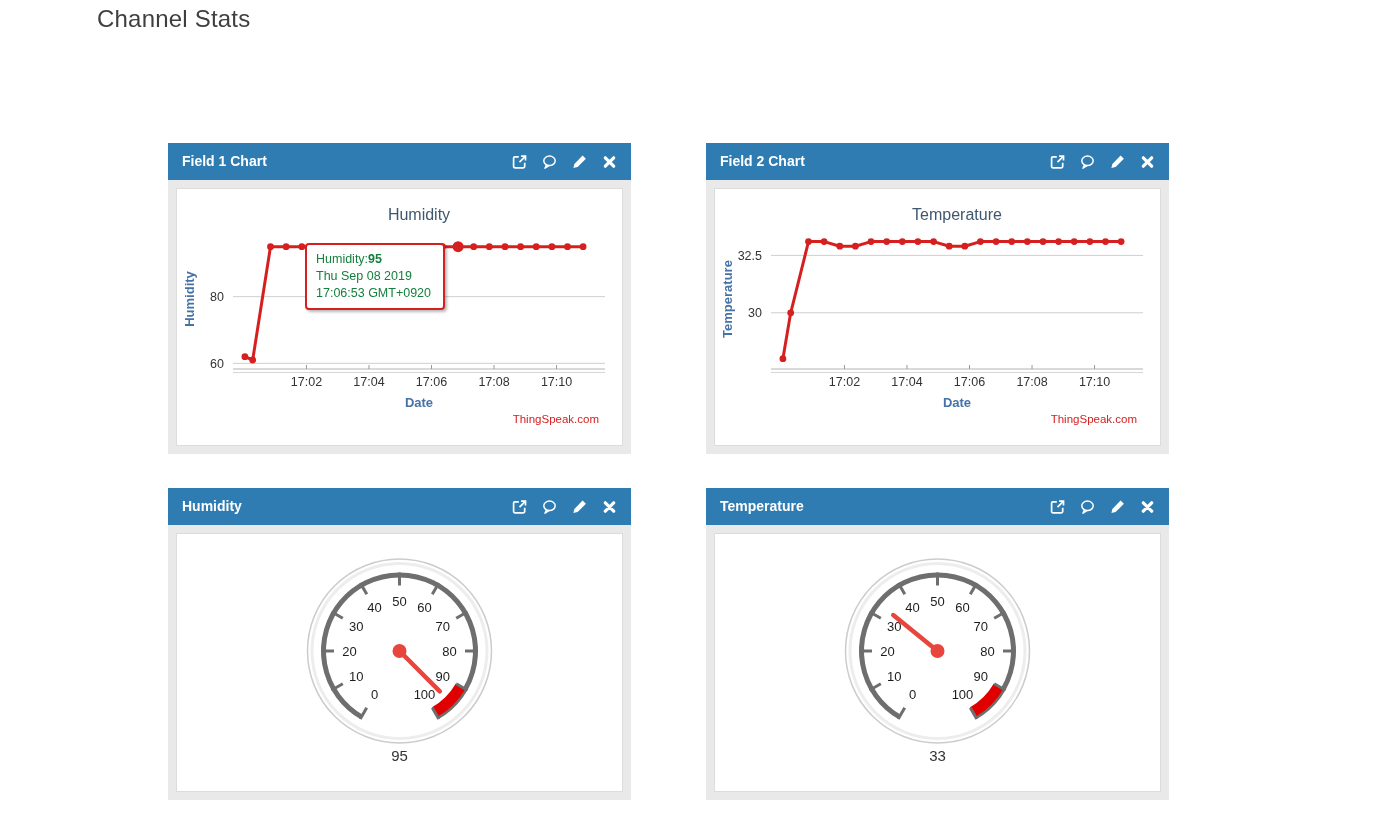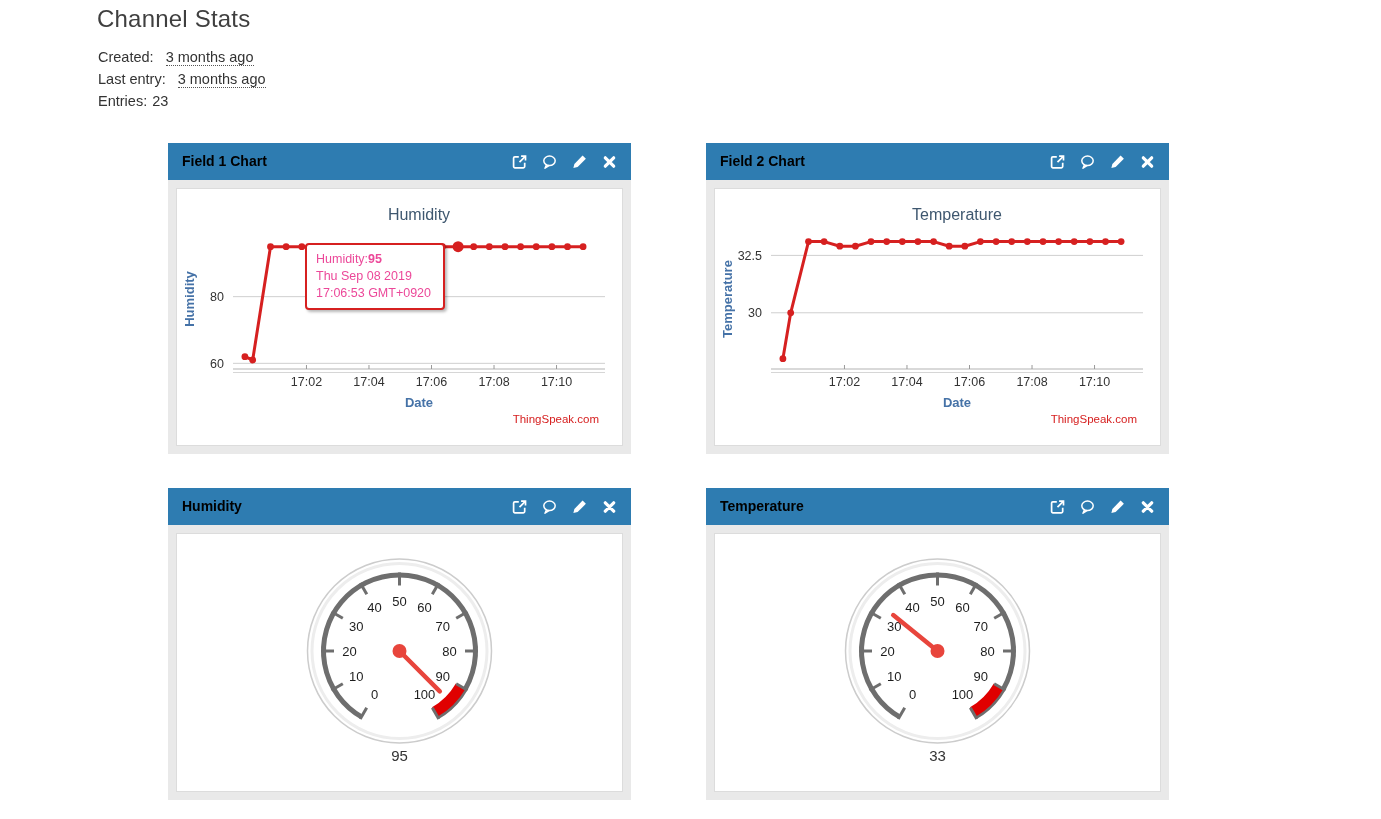--- a/index.html
+++ b/index.html
@@ -10,58 +10,47 @@
   .page-title { position:absolute; left:97px; top:5px; font-size:24px; font-weight:400; color:#3f3f3f; letter-spacing:0.2px; }
 
   .meta { position:absolute; left:98px; top:46px; font-size:14.5px; color:#333; }
   .meta-row { line-height:22px; }
   .meta-value { margin-left:12px; }
   .meta-value.dotted { border-bottom:1px dotted #555; cursor:help; }
   .meta-row.entries .meta-value { margin-left:5px; }
 
   .panel { position:absolute; width:463px; background:#e9e9e9; }
   .panel-header { position:relative; height:37px; background:#2e7cb1; }
-  .panel-title { position:absolute; left:14px; top:0; line-height:37px; color:#000000; font-size:14px; font-weight:bold; }
+  .panel-title { position:absolute; left:14px; top:0; line-height:37px; color:#ffffff; font-size:14px; font-weight:bold; }
   .panel-icons { position:absolute; right:13px; top:0; height:37px; display:flex; align-items:center; gap:13px; }
   .panel-icons .icon { width:17px; height:16px; display:block; cursor:pointer; }
   .panel-body { position:absolute; left:0; right:0; top:37px; bottom:0; padding:8px; background:#e9e9e9; }
   .panel-inner { position:relative; width:100%; height:100%; background:#fff; border:1px solid #dcdcdc; }
 
   svg.chart { display:block; }
   svg text { font-family:"Liberation Sans", sans-serif; }
   .tick  { font-size:12.5px; fill:#333; }
   .ctitle{ font-size:16px; fill:#3e576f; }
   .alabel{ font-size:13px; font-weight:bold; fill:#4572a7; }
   .wm    { font-size:11.5px; fill:#d62020; }
   .gtick { font-size:13px; fill:#1d1d1d; }
   .gval  { font-size:15px; fill:#333; }
 
   .tooltip { position:absolute; left:128px; top:54px; width:140px; background:#fff;
              border:2px solid #d62020; border-radius:4px; padding:6px 9px;
-             font-size:12.5px; line-height:17px; color:#ec4899;
+             font-size:12.5px; line-height:17px; color:#15803d;
              box-shadow:2px 2px 3px rgba(0,0,0,0.28); z-index:5; }
 </style>
 </head>
 <body>
 
 <div class="page">
 
   <h1 class="page-title">Channel Stats</h1>
 
-  <div class="meta">
-    <div class="meta-row">
-      <span>Created:</span><span class="meta-value dotted">3 months ago</span>
-    </div>
-    <div class="meta-row">
-      <span>Last entry:</span><span class="meta-value dotted">3 months ago</span>
-    </div>
-    <div class="meta-row entries">
-      <span>Entries:</span><span class="meta-value">23</span>
-    </div>
-  </div>
 
   <div class="panel" style="left:168px; top:143px; height:311px;">
     <div class="panel-header">
       <span class="panel-title">Field 1 Chart</span>
       <div class="panel-icons">
         <svg class="icon" viewBox="0 0 16 16">
             <path d="M13.2 8.7v3.9c0 .7-.6 1.3-1.3 1.3H3.4c-.7 0-1.3-.6-1.3-1.3V4.1c0-.7.6-1.3 1.3-1.3h3.9" fill="none" stroke="#fff" stroke-width="1.7"></path>
             <path d="M9.6 2.1h4.4v4.4" fill="none" stroke="#fff" stroke-width="1.7"></path>
             <path d="M13.8 2.3L8 8.1" stroke="#fff" stroke-width="1.7"></path>
           </svg>

